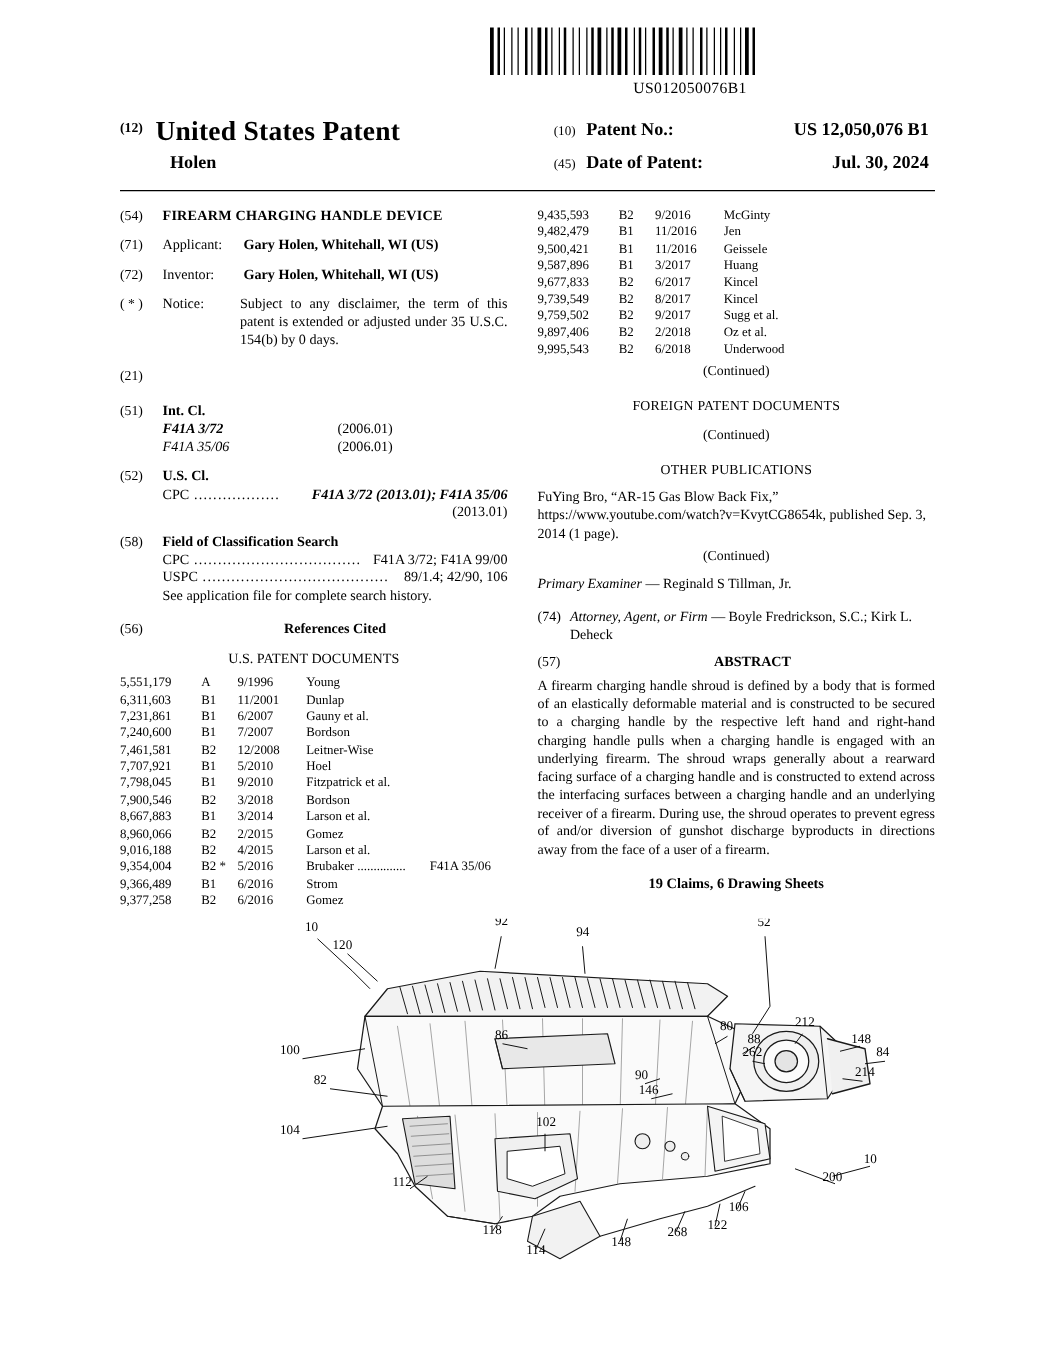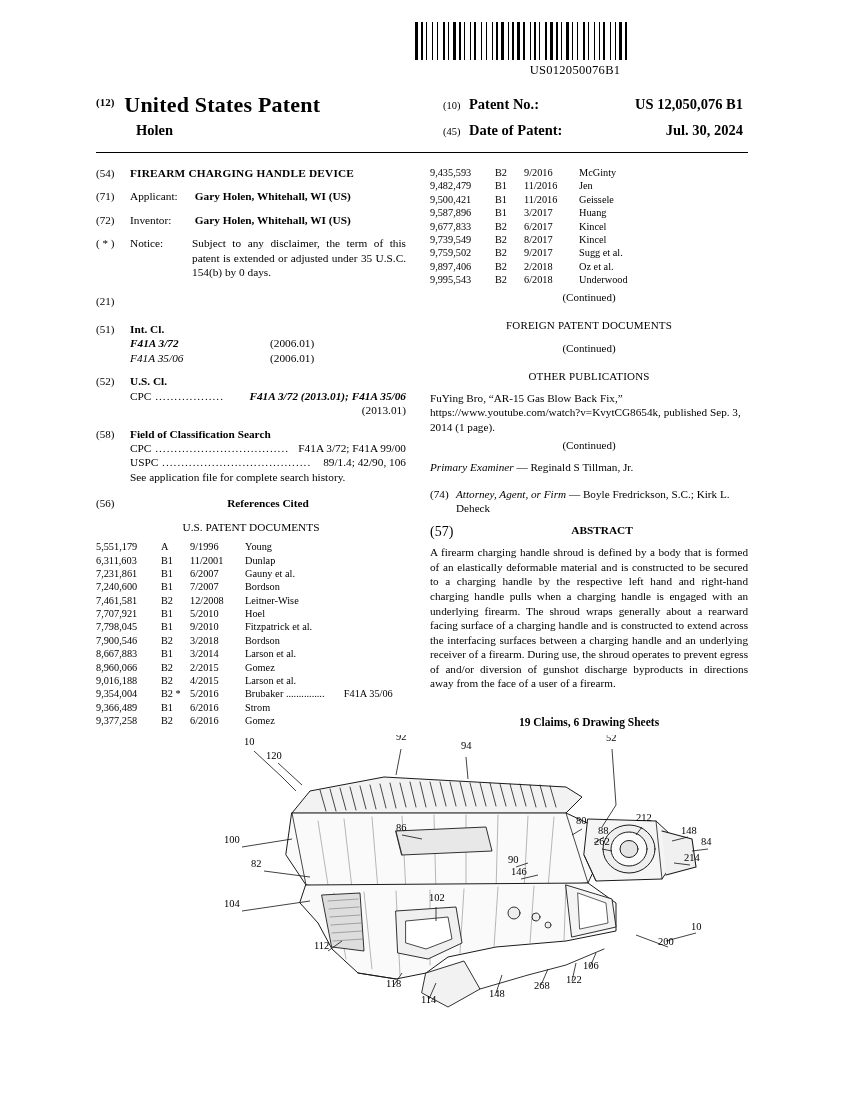--- a/index.html
+++ b/index.html
@@ -2,21 +2,21 @@
 <html><head>
 <meta charset="utf-8">
 <style>
   html, body { margin:0; padding:0; background:#888; }
   body { font-family:"Liberation Serif", serif; }
   .page {
     width:848px; height:1097px; background:#fff; position:relative;
     box-sizing:border-box; overflow:hidden; margin:0 auto;
   }
   
-  .barcode-wrap { position:absolute; left:415px; top:22px; width:320px; text-align:center; }
+  .barcode-wrap { position:absolute; left:392px; top:22px; width:320px; text-align:center; }
   .barcode { height:38px; display:flex; align-items:stretch; justify-content:flex-start; }
   .barcode i { display:block; height:38px; background:#000; margin-right:1px; }
   .barcode-num { font-family:"Liberation Serif", serif; font-size:12.5px; letter-spacing:0.3px; margin-top:3px; }
 
   
   .title-row { position:absolute; left:96px; top:92px; width:660px; }
   .t12 { font-size:11px; vertical-align:super;font-weight:bold; }
   .main-title { font-size:22px; font-weight:bold; display:inline-block; margin-left:6px; letter-spacing:0.2px; }
   .inventor-line { font-size:14.5px; font-weight:bold; margin-left:40px; margin-top:4px; }
   .right-meta { position:absolute; left:443px; top:96px; width:300px; font-size:14.5px; }
@@ -53,21 +53,21 @@
   table.refs td.cls { text-align:left; }
 
   .cont { text-align:center; font-size:11px; margin-top:4px; }
   .fpd-head { text-align:center; font-size:11px; letter-spacing:0.2px; margin:14px 0 8px; }
   .op-head { text-align:center; font-size:11px; letter-spacing:0.2px; margin:14px 0 8px; }
   .op-text { font-size:11.2px; line-height:1.3; text-align:left; }
   .exam { font-size:11.2px; margin-top:8px; }
   .abs-head { text-align:center; font-weight:bold; font-size:11.3px; }
   .abs-row { display:flex; margin-top:8px; }
   .abs-body { font-size:11.2px; text-align:justify; line-height:1.30; margin-top:4px; }
-  .claims { text-align:center; font-weight:bold; font-size:11.5px; margin-top:24px; }
+  .claims { text-align:center; font-weight:bold; font-size:11.5px; margin-top:12px; }
 
   
   .figure { position:absolute; left:96px; top:735px; width:660px; height:330px; }
   .figure svg { display:block; }
   .lbl-num { font-size:10.5px; font-family:"Liberation Serif", serif; }
 </style>
 </head>
 <body>
 
 <div class="page">
@@ -447,21 +447,21 @@
     </div>
     <div class="exam" style="display:flex;margin-top:12px;justify-content:space-between;">
       <span style="width:26px;flex:none;">(74)</span>
       <span style="flex:1;">
         <span class="i">Attorney, Agent, or Firm</span>
         <span>— Boyle Fredrickson, S.C.; Kirk L. Deheck</span>
       </span>
     </div>
 
     <div class="abs-row">
-      <span style="width:26px;flex:none;font-size:14px;">(57)</span>
+      <span style="width:26px;flex:none;font-size:11px;">(57)</span>
       <span class="abs-head" style="flex:1;">ABSTRACT</span>
     </div>
     <div class="abs-body">A firearm charging handle shroud is defined by a body that is formed of an elastically deformable material and is constructed to be secured to a charging handle by the respective left hand and right-hand charging handle pulls when a charging handle is engaged with an underlying firearm. The shroud wraps generally about a rearward facing surface of a charging handle and is constructed to extend across the interfacing surfaces between a charging handle and an underlying receiver of a firearm. During use, the shroud operates to prevent egress of and/or diversion of gunshot discharge byproducts in directions away from the face of a user of a firearm.</div>
     <div class="claims">19 Claims, 6 Drawing Sheets</div>
   </div>
 
   <div class="figure">
     <svg width="660" height="330" viewBox="0 0 660 330">
       <g fill="none" stroke="#1a1a1a" stroke-width="1" stroke-linejoin="round" stroke-linecap="round">
 

